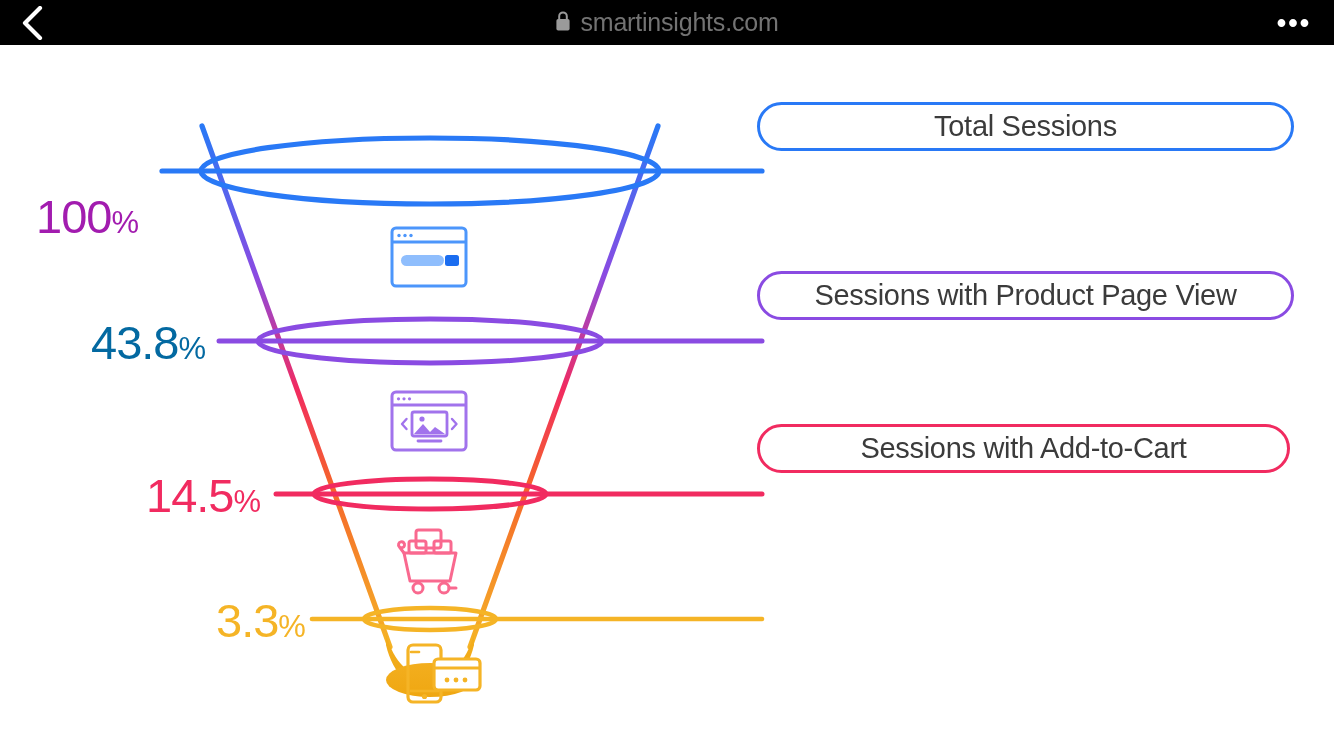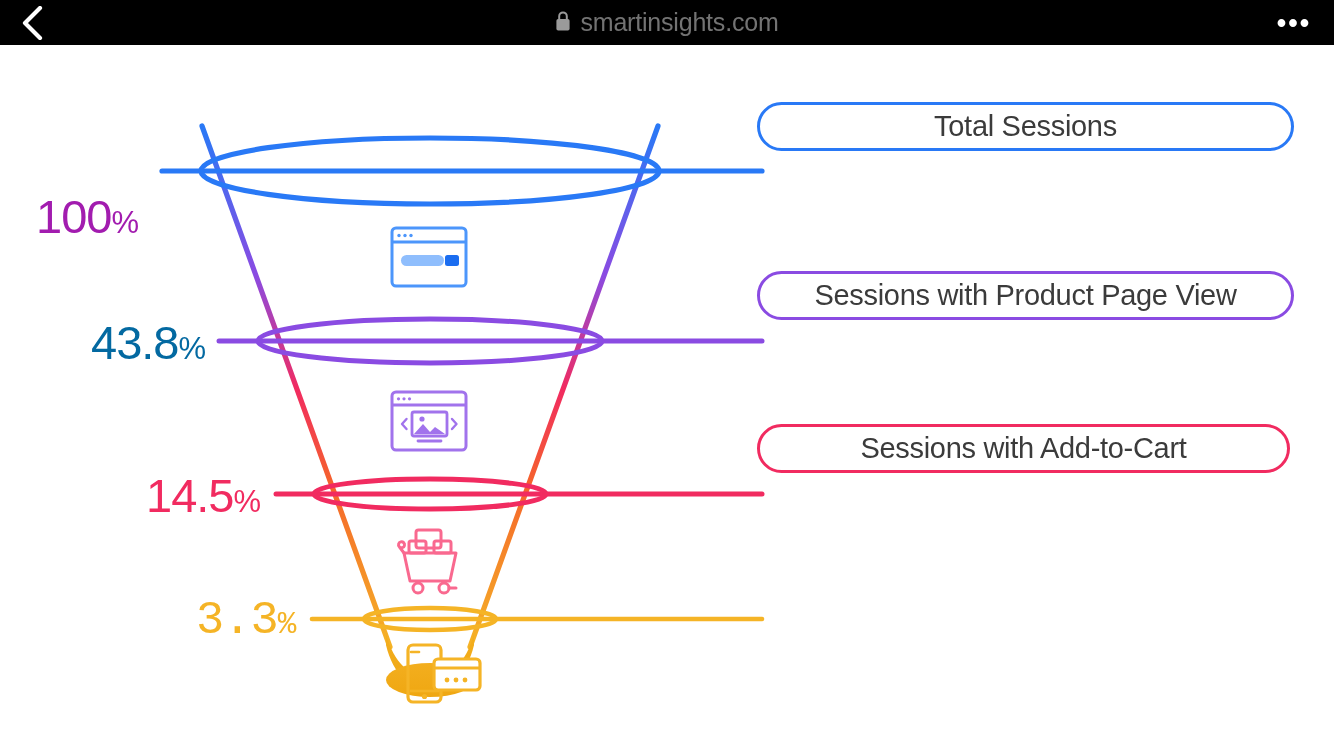--- a/index.html
+++ b/index.html
@@ -226,21 +226,21 @@
     </div>
 
     <div class="pct-label" style="left:91px; top:274px; color:#0369a1;">
       <span class="num">43.8</span><span class="sym">%</span>
     </div>
 
     <div class="pct-label" style="left:146px; top:427px; color:#F12B60;">
       <span class="num">14.5</span><span class="sym">%</span>
     </div>
 
-    <div class="pct-label" style="left:196px; top:552px; color:#F5B426;font-family:Liberation Mono, monospace;">
+    <div class="pct-label" style="left:216px; top:552px; color:#F5B426;">
       <span class="num">3.3</span><span class="sym">%</span>
     </div>
 
     <div class="stage-pill" style="left:757px; top:57px; width:537px; border:3.2px solid #2979F6;">
       <span class="pill-text">Total Sessions</span>
     </div>
 
     <div class="stage-pill" style="left:757px; top:226px; width:537px; border:3.2px solid #8A4BE2;">
       <span class="pill-text">Sessions with Product Page View</span>
     </div>

